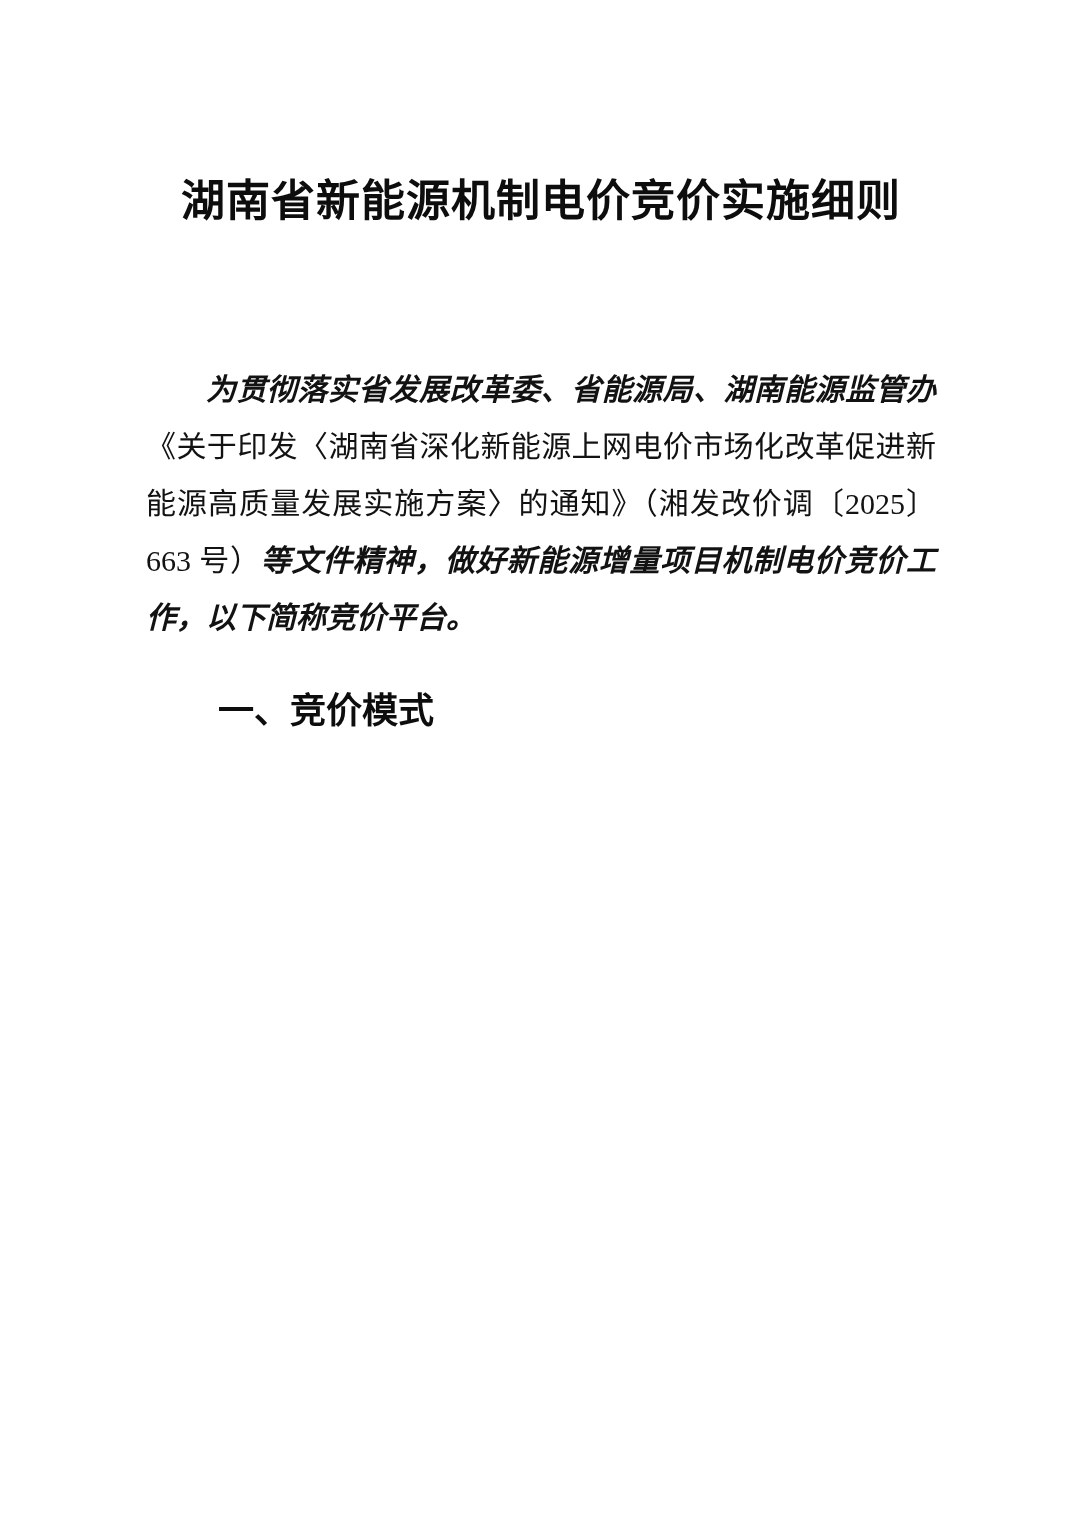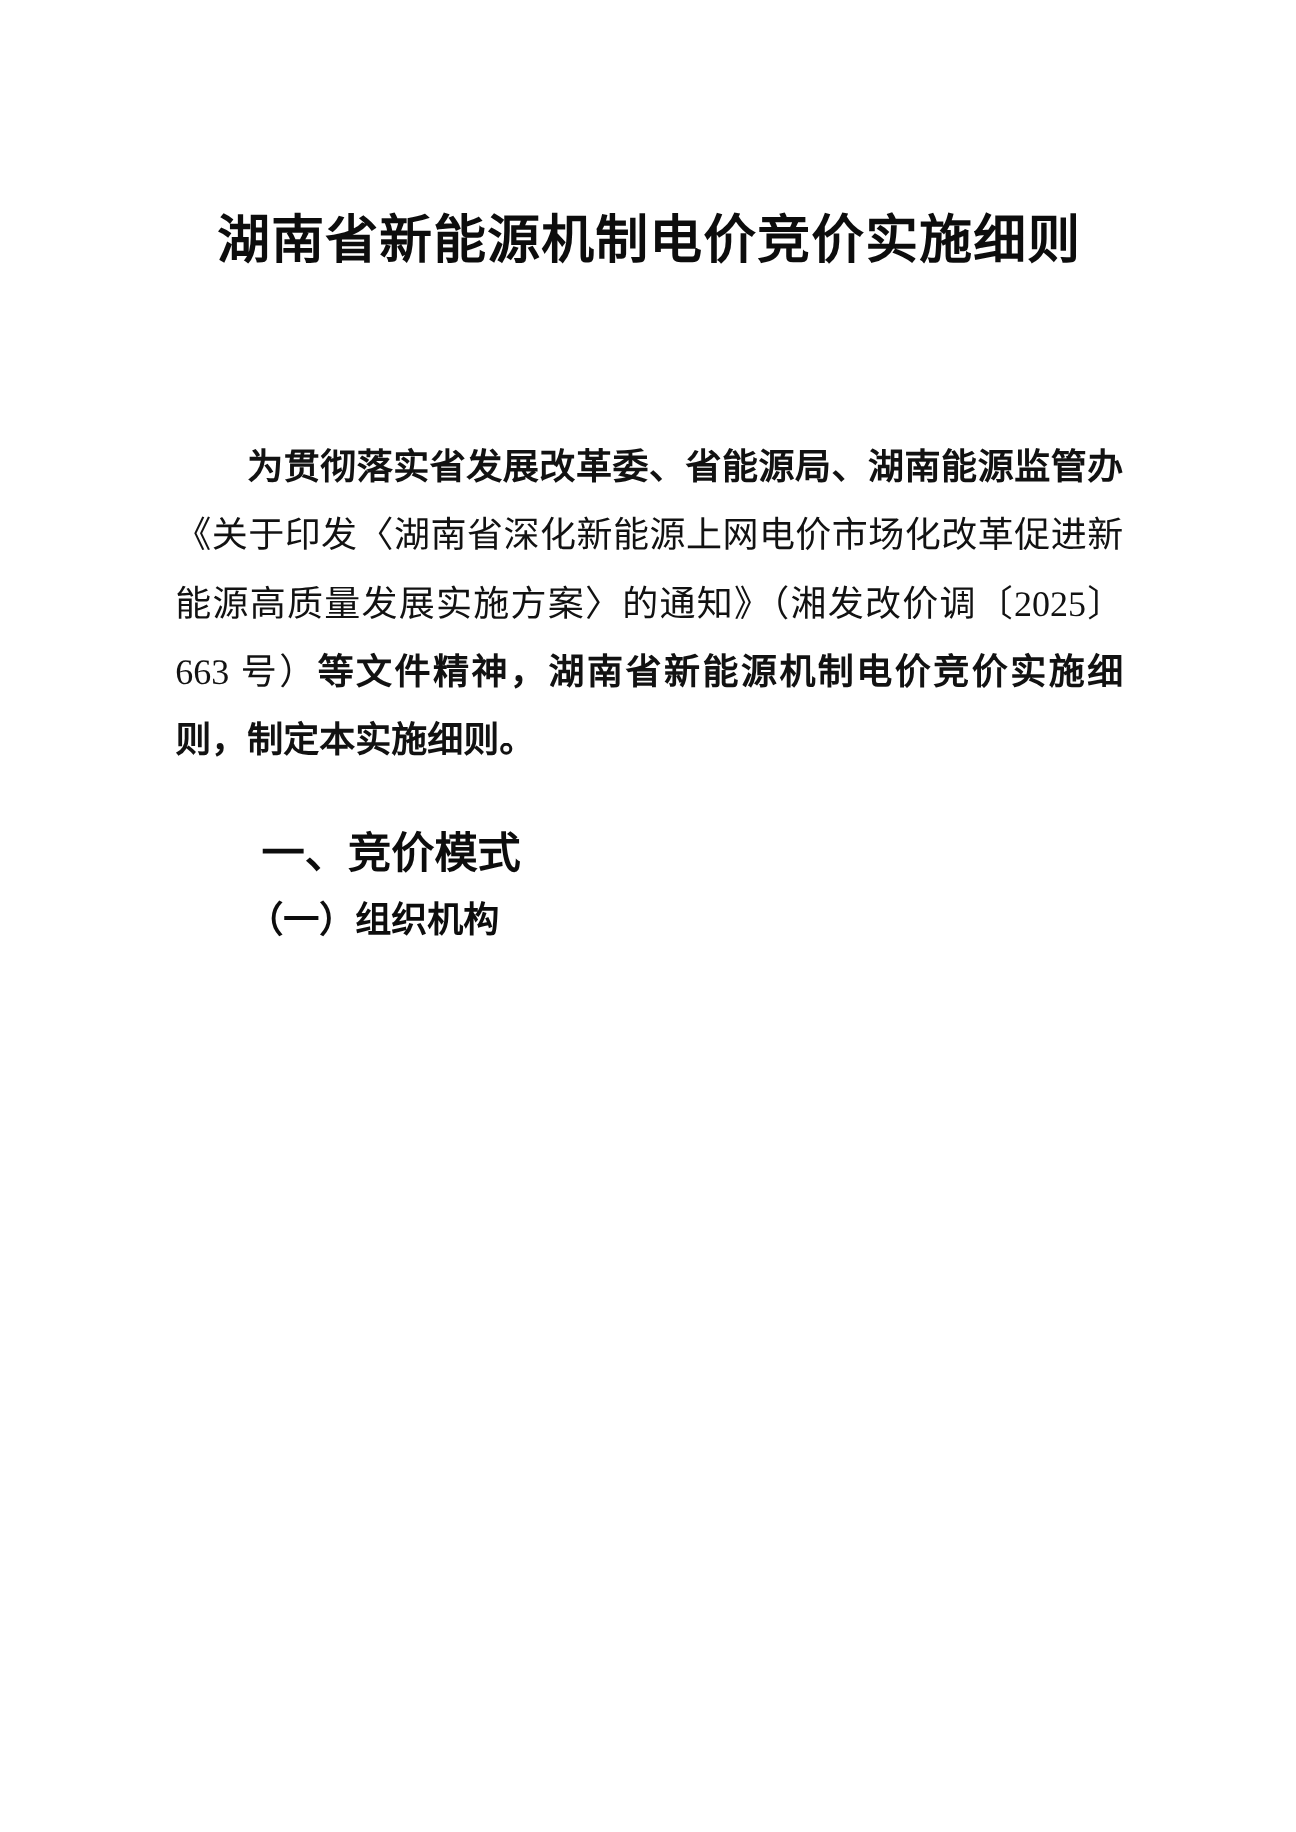--- a/index.html
+++ b/index.html
@@ -36,20 +36,21 @@
   }
   .para {
     margin: 0;
     text-indent: 2em;
   }
   .intro-para {
     margin-top: 131px;
   }
   .bold-run {
     font-weight: 700;
+    font-style: italic;
   }
   .light-run {
     font-weight: 400;
   }
   .section-heading {
     margin: 36px 0 0 0;
     font-family: "Liberation Sans", "DejaVu Sans", sans-serif;
     font-weight: 700;
     font-size: 36px;
     line-height: 57px;
@@ -77,25 +78,24 @@
 </style>
 </head>
 <body>
 
 <div class="page">
 
   <h1 class="doc-title">湖南省新能源机制电价竞价实施细则</h1>
 
   <div class="body-block">
 
-    <p class="para intro-para"><span class="bold-run">为贯彻落实省发展改革委、省能源局、湖南能源监管办</span><span class="light-run">《关于印发〈湖南省深化新能源上网电价市场化改革促进新能源高质量发展实施方案〉的通知》（湘发改价调〔2025〕663 号）</span><span class="bold-run">等文件精神，湖南省新能源机制电价竞价实施细则，制定本实施细则。</span></p>
+    <p class="para intro-para"><span class="bold-run">为贯彻落实省发展改革委、省能源局、湖南能源监管办</span><span class="light-run">《关于印发〈湖南省深化新能源上网电价市场化改革促进新能源高质量发展实施方案〉的通知》（湘发改价调〔2025〕663 号）</span><span class="bold-run">等文件精神，做好新能源增量项目机制电价竞价工作，以下简称竞价平台。</span></p>
 
     <h2 class="section-heading">一、竞价模式</h2>
 
-    <h3 class="sub-heading">（一）组织机构</h3>
 
 
 
 
   </div>
 
   <div class="page-number">— 1 —</div>
 
 </div>
 

